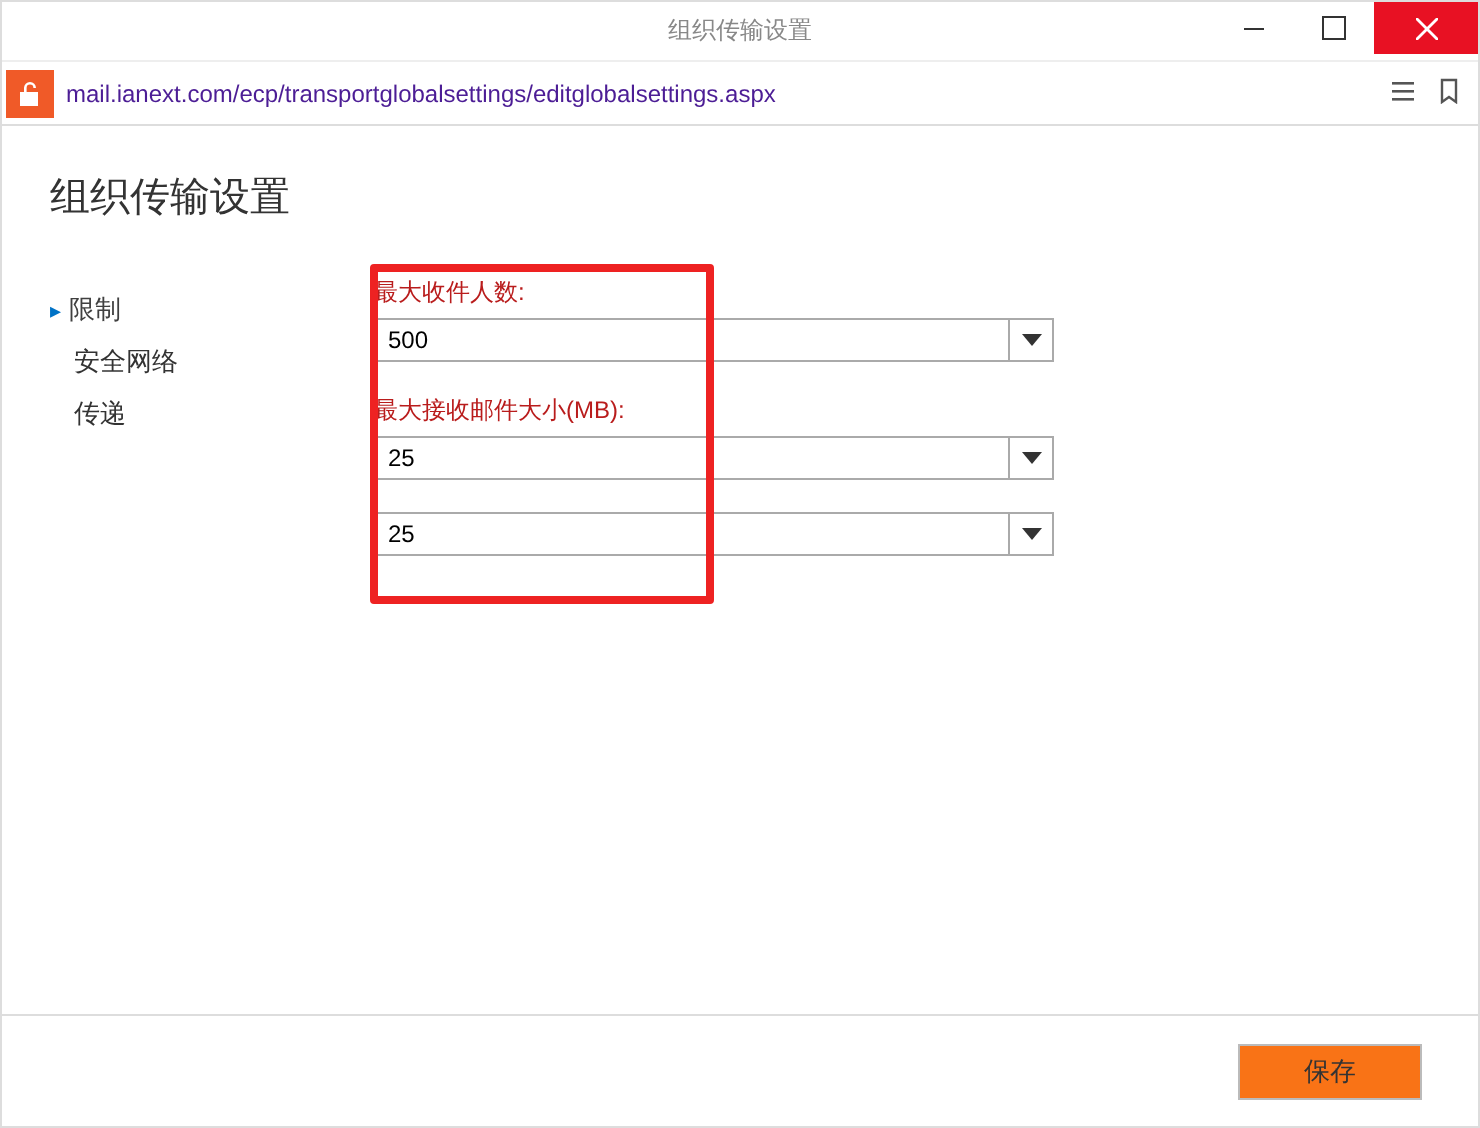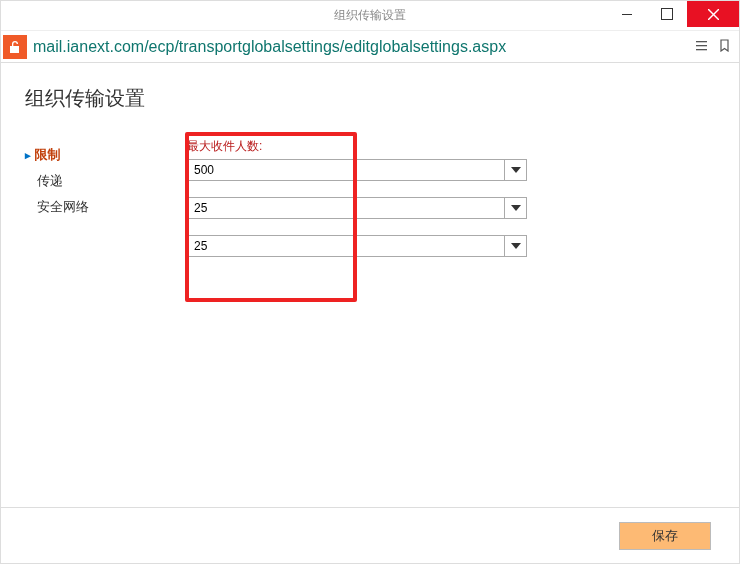--- a/index.html
+++ b/index.html
@@ -8,41 +8,41 @@
   .titlebar .title { color: #888; font-size: 12px; }
   .titlebar .controls { position: absolute; right: 0; top: 0; display: flex; height: 26px; }
   .titlebar .ctrl { width: 40px; display: flex; align-items: center; justify-content: center; font-family: "Segoe UI Symbol", sans-serif; }
   .titlebar .ctrl.min::before { content: ""; display: block; width: 10px; height: 1px; background: #333; }
   .titlebar .ctrl.max::before { content: ""; display: block; width: 10px; height: 10px; border: 1px solid #333; }
   .titlebar .ctrl.close { background: #e81123; color: #fff; width: 52px; }
   .titlebar .ctrl.close svg { width: 11px; height: 11px; }
   .addrbar { height: 32px; border-bottom: 1px solid #ddd; display: flex; align-items: center; padding: 0 8px 0 0; }
   .addrbar .lock { width: 24px; height: 24px; background: #f05a28; display: flex; align-items: center; justify-content: center; margin: 0 6px 0 2px; }
   .addrbar .lock svg { width: 12px; height: 14px; fill: #fff; }
-  .addrbar .url { flex: 1; color: #0f766e; font-size: 16px; white-space: nowrap; overflow: hidden; }
+  .addrbar .url { flex: 1; color: #4c1d95; font-size: 12px; white-space: nowrap; overflow: hidden; }
   .addrbar .ricons { display: flex; gap: 10px; align-items: center; color: #555; }
   .addrbar .ricons span svg { width: 13px; height: 13px; }
   .content { position: absolute; top: 62px; left: 0; right: 0; bottom: 56px; padding: 22px 24px 0 24px; }
   .page-title { font-size: 20px; color: #333; font-weight: 400; margin-bottom: 26px; }
   .body-row { display: flex; }
   .sidebar { width: 150px; padding-top: 4px; }
   .sidebar .sitem { padding: 4px 0; color: #333; cursor: pointer; font-size: 13px; }
-  .sidebar .sitem.active { color: #c2410c; font-weight: bold; }
+  .sidebar .sitem.active { color: #404040; }
   .sidebar .sitem.active::before { content: "\25B8"; color: #0072c6; margin-right: 4px; font-size: 11px; }
   .sidebar .sitem:not(.active) { padding-left: 12px; }
   .main { flex: 1; position: relative; padding-left: 12px; }
   .highlightbox { position: absolute; left: 10px; top: -6px; width: 172px; height: 170px; border: 4px solid #e22; border-radius: 2px; pointer-events: none; }
   .field { margin-bottom: 16px; }
   .field label { display: block; margin-bottom: 4px; font-size: 12px; color: #b91c1c; }
   .field .control { display: flex; width: 340px; }
   .field .control input { flex: 1; border: 1px solid #aaa; height: 22px; padding: 2px 6px; font-size: 12px; outline: none; }
   .field .control .dd { width: 22px; height: 22px; border: 1px solid #aaa; border-left: none; display: flex; align-items: center; justify-content: center; background: #fff; cursor: pointer; }
   .field .control .dd::before { content: ""; display: block; width: 0; height: 0; border-left: 5px solid transparent; border-right: 5px solid transparent; border-top: 6px solid #333; }
   .footer { position: absolute; left: 0; right: 0; bottom: 0; height: 56px; border-top: 1px solid #ddd; display: flex; justify-content: flex-end; align-items: center; padding: 0 28px; gap: 12px; background: #fff; }
-  .footer button { width: 92px; height: 28px; background: #fdba74; border: 1px solid #bbb; cursor: pointer; font-size: 13px; color: #333; font-family: inherit; }
+  .footer button { width: 92px; height: 28px; background: #f97316; border: 1px solid #bbb; cursor: pointer; font-size: 13px; color: #333; font-family: inherit; }
 </style>
 </head>
 <body>
 
 <div class="titlebar">
   <div class="title">组织传输设置</div>
   <div class="controls">
     <div class="ctrl min"></div>
     <div class="ctrl max"></div>
     <div class="ctrl close">
@@ -71,35 +71,36 @@
           <path d="M3 1 h7 v11 l-3.5 -2.5 L3 12 Z" fill="none" stroke="#555" stroke-width="1.2"></path>
         </svg></span>
   </div>
 </div>
 
 <div class="content">
   <div class="page-title">组织传输设置</div>
   <div class="body-row">
     <div class="sidebar">
       <div class="sitem active">限制</div>
+      <div class="sitem">安全网络</div>
       <div class="sitem">传递</div>
-      <div class="sitem">安全网络</div>
     </div>
     <div class="main">
       <div class="highlightbox"></div>
 
       <div class="field">
         <label>最大收件人数:</label>
         <div class="control">
           <input type="text" value="500" style="">
           <div class="dd"></div>
         </div>
       </div>
 
       <div class="field">
+        <label>最大接收邮件大小(MB):</label>
         <div class="control">
           <input type="text" value="25" style="">
           <div class="dd"></div>
         </div>
       </div>
 
       <div class="field">
         <div class="control">
           <input type="text" value="25" style="">
           <div class="dd"></div>

